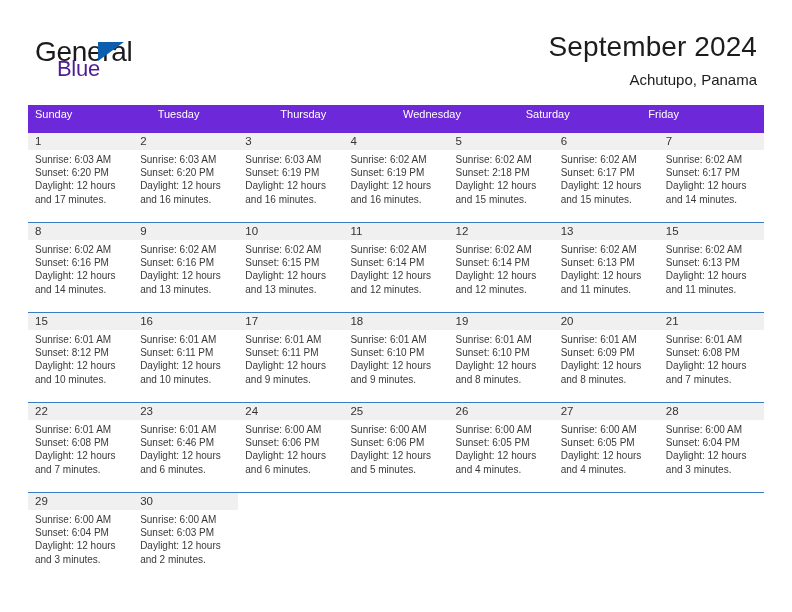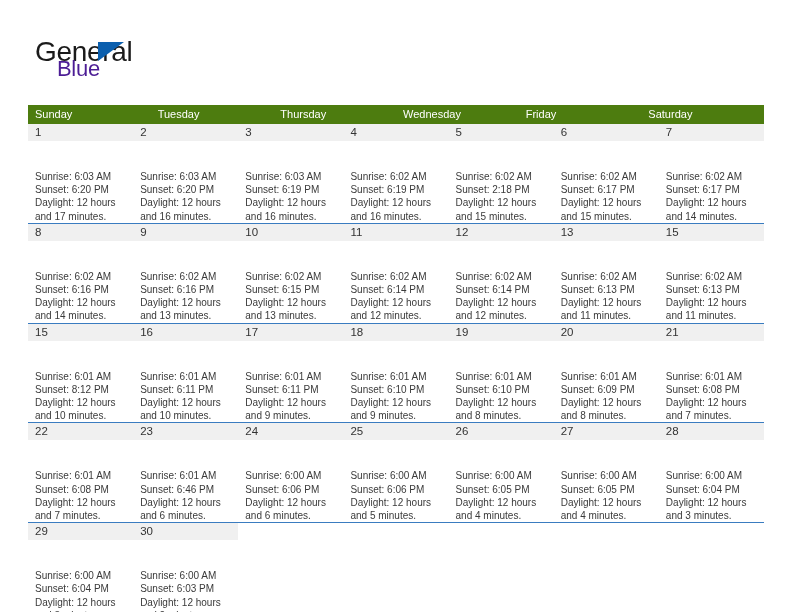--- a/index.html
+++ b/index.html
@@ -86,22 +86,22 @@
   
   .calendar {
     position: absolute;
     left: 28px;
     top: 105px;
     width: 736px;
   }
   .weekhead {
     display: flex;
     width: 736px;
-    background: #4d7c0f;
-    height: 19px;
+    background: #6d28d9;
+    height: 28px;
   }
   .weekhead .dow {
     flex: 1 1 0;
     color: #ffffff;
     font-size: 11px;
     line-height: 19px;
     padding-left: 7px;
     white-space: nowrap;
     overflow: hidden;
   }
@@ -128,21 +128,20 @@
     font-size: 11.5px;
     color: #333333;
     height: 17px;
     line-height: 17px;
     padding-left: 7px;
     background: transparent;
   }
   .daycell.empty .daynum { background: transparent; }
   .lines {
     padding: 3px 5px 0 7px;
-    margin-top: 26px;
   }
   .lines div {
     font-size: 10px;
     line-height: 13.2px;
     color: #3a3a3a;
     white-space: nowrap;
   }
 </style>
 </head>
 <body>
@@ -150,32 +149,36 @@
 <div class="page">
 
   <div class="header">
 
     <div class="brand">
       <span class="brand-general">General</span>
       <span class="brand-tri"></span>
       <span class="brand-blue">Blue</span>
     </div>
 
+    <div class="title-wrap">
+      <div class="cal-title">September 2024</div>
+      <div class="cal-sub">Achutupo, Panama</div>
+    </div>
 
   </div>
 
   <div class="calendar">
 
     <div class="weekhead">
       <div class="dow">Sunday</div>
       <div class="dow">Tuesday</div>
       <div class="dow">Thursday</div>
       <div class="dow">Wednesday</div>
+      <div class="dow">Saturday</div>
       <div class="dow">Friday</div>
-      <div class="dow">Saturday</div>
     </div>
 
     <div id="weeks-container">
         <div class="week">
           <div class="daycell filled">
             <div class="daynum">1</div>
             <div class="lines">
               <div>Sunrise: 6:03 AM</div>
               <div>Sunset: 6:20 PM</div>
               <div>Daylight: 12 hours</div>

